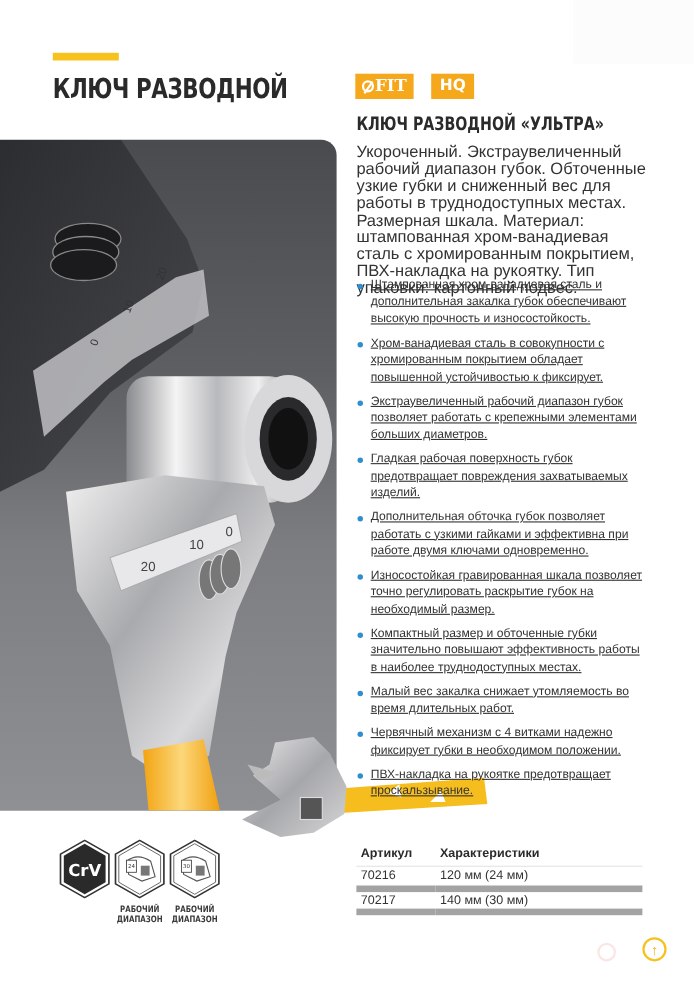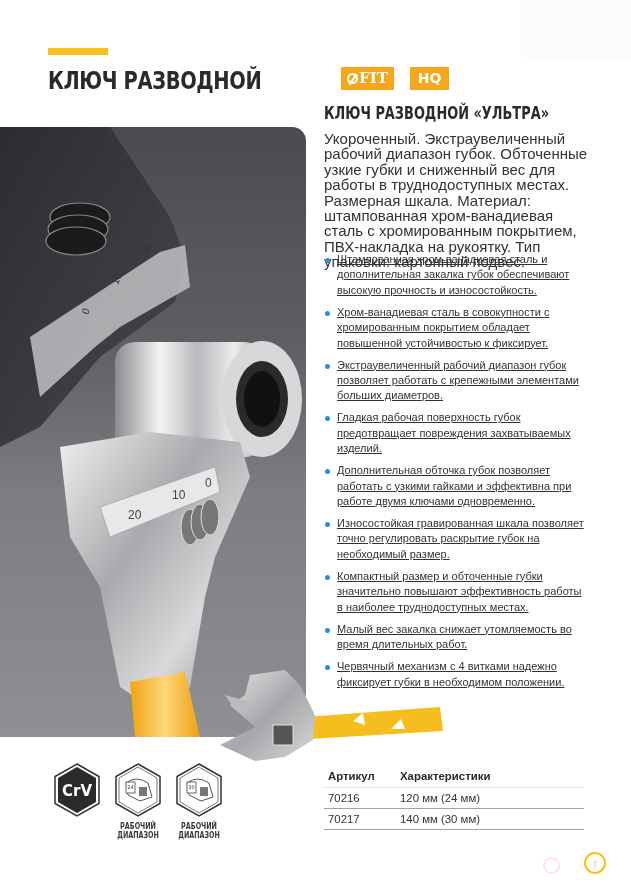--- a/index.html
+++ b/index.html
@@ -10,42 +10,42 @@
     .page-title { position: absolute; left: 48px; top: 66px; font-family: "DejaVu Sans", sans-serif; font-weight: bold; font-size: 25px; letter-spacing: -0.5px; color: #2a2a2a; transform: scaleX(0.78); transform-origin: left top; white-space: nowrap; }
 
     .top-right-panel { position: absolute; left: 521px; top: 0; width: 110px; height: 58px; background: #fcfcfc; }
 
     
     .photo { position: absolute; left: 0; top: 127px; width: 306px; height: 610px; border-top-right-radius: 14px; overflow: hidden;
       background: linear-gradient(180deg, #4a4b4f 0%, #5e5f63 35%, #7c7d80 60%, #8f9093 100%); }
     .photo svg { position: absolute; left: 0; top: 0; }
 
     
-    .brand { position: absolute; left: 341px; top: 67px; display: flex; gap: 4px; }
+    .brand { position: absolute; left: 323px; top: 67px; display: flex; gap: 4px; }
     .badge { height: 23px; background: #f5a81c; color: #ffffff; font-weight: bold; font-size: 15px; line-height: 23px; padding: 0 6px; font-family: "DejaVu Serif", serif; }
     .badge.hq { font-family: "DejaVu Sans", sans-serif; font-size: 14px; padding: 0 8px; margin-left: 12px; }
     .badge .slash { display: inline-block; width: 11px; height: 11px; border: 2px solid #fff; border-radius: 50%; position: relative; margin-right: 1px; vertical-align: -1px; }
     .badge .slash::after { content: ""; position: absolute; left: 3px; top: -2px; width: 2px; height: 13px; background: #fff; transform: rotate(35deg); }
 
     .product-title { position: absolute; left: 324px; top: 103px; font-family: "DejaVu Sans", sans-serif; font-weight: bold; font-size: 17px; color: #2a2a2a; transform: scaleX(0.76); transform-origin: left top; white-space: nowrap; }
 
     .description { position: absolute; left: 324px; top: 131px; width: 265px; font-size: 15px; line-height: 15.4px; color: #333; }
 
     .features { position: absolute; left: 324px; top: 252px; width: 265px; list-style: none; }
     .features li { position: relative; padding-left: 13px; font-size: 11px; line-height: 15.4px; color: #333; margin-bottom: 6.6px; text-decoration: underline; }
     .features li .bullet { position: absolute; left: 1px; top: 6px; width: 5px; height: 5px; border-radius: 50%; background: #2d8fd0; }
 
     
     .spec-table { position: absolute; left: 324px; top: 766px; width: 260px; border-collapse: collapse; font-size: 11.4px; }
     .spec-table th { text-align: left; font-weight: bold; color: #2a2a2a; height: 21px; padding: 0 0 0 4px; border-bottom: 1px solid #e4e4e4; }
-    .spec-table td { height: 21px; padding: 0 0 0 4px; color: #333; border-bottom: 1px solid #a3a3a3; }
+    .spec-table td { height: 21px; padding: 0 0 0 4px; color: #333; border-bottom: 6px solid #a3a3a3; }
     .spec-table .c1 { width: 72px; }
 
     
-    .icons { position: absolute; left: 52px; top: 763px; display: flex; gap: 11px; align-items: flex-start; }
+    .icons { position: absolute; left: 52px; top: 763px; display: flex; align-items: flex-start; }
     .icon-block { display: flex; flex-direction: column; align-items: center; width: 50px; }
     .icon-caption { margin-top: 5px; font-family: "DejaVu Sans", sans-serif; font-size: 8px; font-weight: bold; line-height: 9px; text-align: center; color: #3a3a3a; transform: scaleX(0.8); white-space: nowrap; }
 
     .scroll-top { position: absolute; left: 584px; top: 852px; width: 22px; height: 22px; border: 2px solid #f5c21d; border-radius: 50%; display: flex; align-items: center; justify-content: center; color: #f0b40f; font-size: 13px; font-weight: bold; cursor: pointer; background: transparent; }
     .watermark { position: absolute; left: 543px; top: 854px; width: 88px; height: 22px; opacity: 0.13; display: flex; align-items: center; gap: 4px; color: #d44; font-size: 14px; }
     .watermark .wm-circle { width: 17px; height: 17px; border: 2px solid #d33; border-radius: 50%; }
   </style>
 </head>
 <body>
 
@@ -142,20 +142,21 @@
 <ul class="features">
   <li><span class="bullet"></span><span>Штампованная хром-ванадиевая сталь и дополнительная закалка губок обеспечивают высокую прочность и износостойкость.</span></li>
   <li><span class="bullet"></span><span>Хром-ванадиевая сталь в совокупности с хромированным покрытием обладает повышенной устойчивостью к фиксирует.</span></li>
   <li><span class="bullet"></span><span>Экстраувеличенный рабочий диапазон губок позволяет работать с крепежными элементами больших диаметров.</span></li>
   <li><span class="bullet"></span><span>Гладкая рабочая поверхность губок предотвращает повреждения захватываемых изделий.</span></li>
   <li><span class="bullet"></span><span>Дополнительная обточка губок позволяет работать с узкими гайками и эффективна при работе двумя ключами одновременно.</span></li>
   <li><span class="bullet"></span><span>Износостойкая гравированная шкала позволяет точно регулировать раскрытие губок на необходимый размер.</span></li>
   <li><span class="bullet"></span><span>Компактный размер и обточенные губки значительно повышают эффективность работы в наиболее труднодоступных местах.</span></li>
   <li><span class="bullet"></span><span>Малый вес закалка снижает утомляемость во время длительных работ.</span></li>
   <li><span class="bullet"></span><span>Червячный механизм с 4 витками надежно фиксирует губки в необходимом положении.</span></li>
+  <li><span class="bullet"></span><span>ПВХ-накладка на рукоятке предотвращает проскальзывание.</span></li>
 </ul>
 
 <table class="spec-table">
   <thead>
     <tr>
       <th class="c1">Артикул</th>
       <th>Характеристики</th>
     </tr>
   </thead>
   <tbody>

